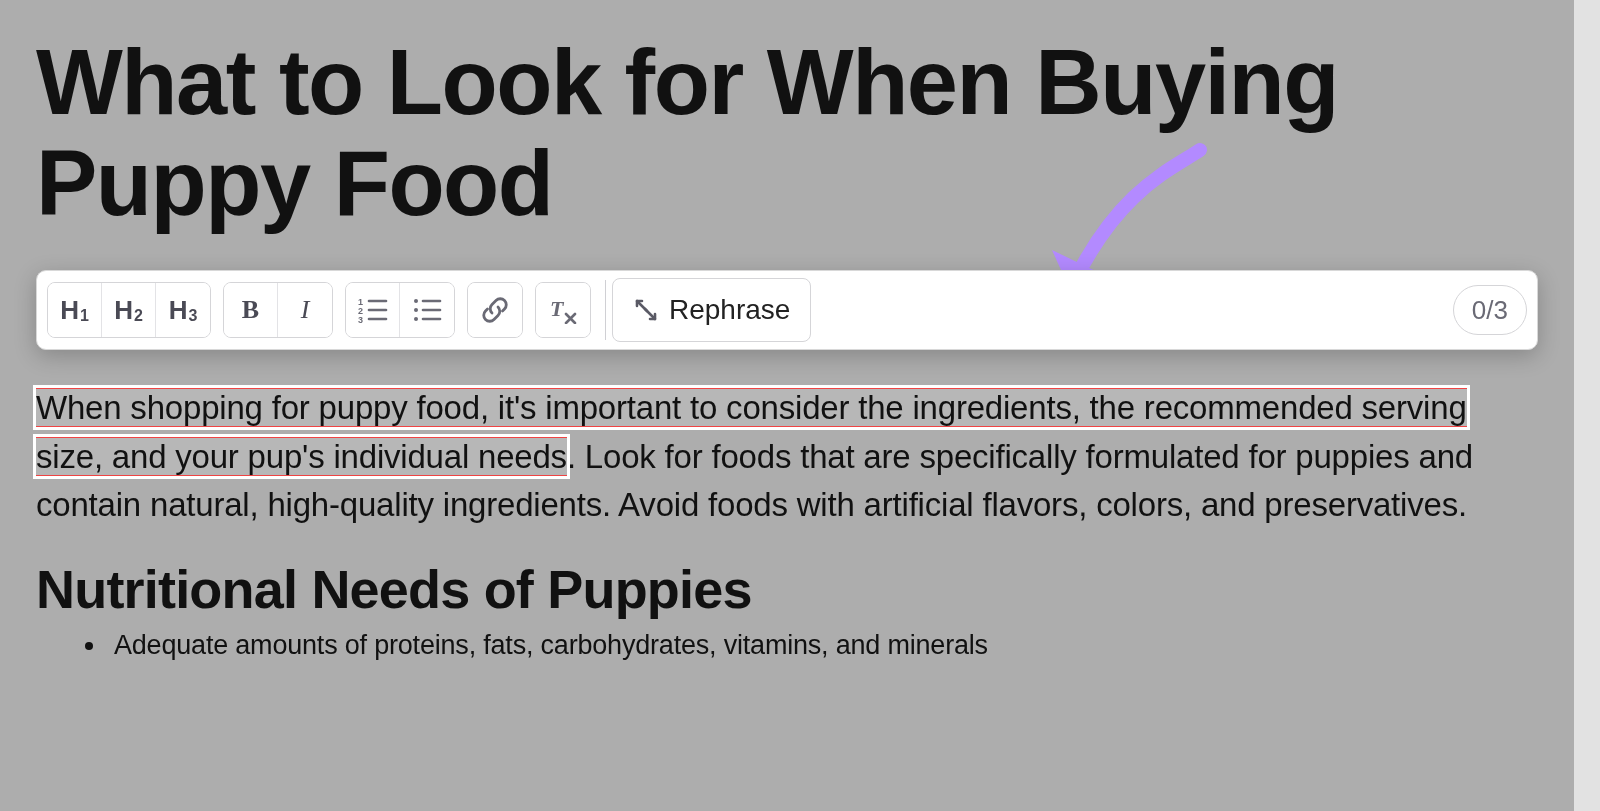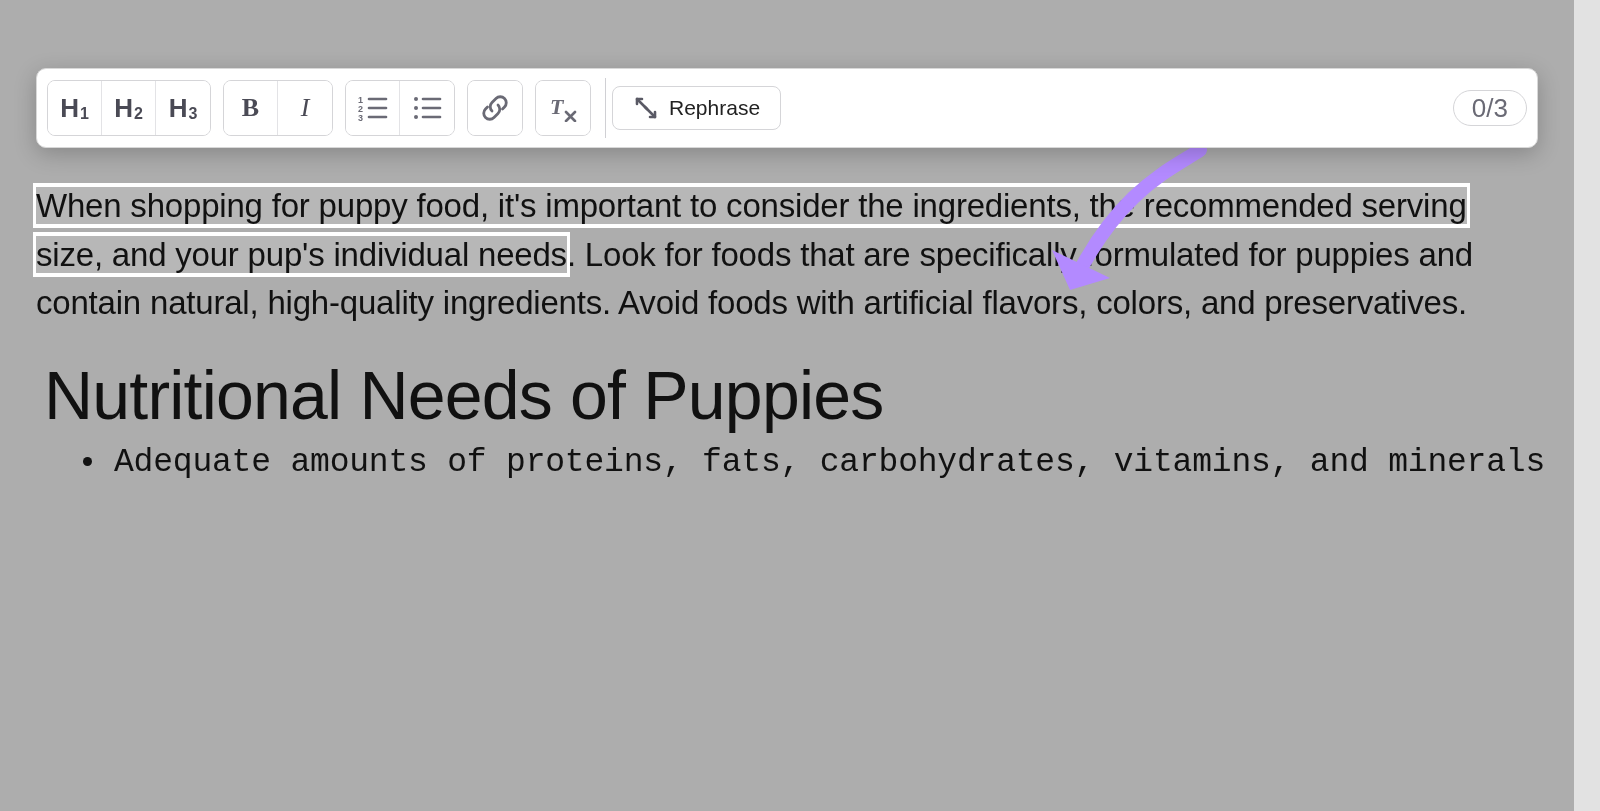--- a/index.html
+++ b/index.html
@@ -85,87 +85,87 @@
   .vdivider {
     width: 1px;
     height: 60px;
     background: #d0d0d4;
     margin: 0 6px 0 2px;
   }
   .aibtn {
     display: flex;
     align-items: center;
     gap: 10px;
-    height: 44px;
+    height: 64px;
     padding: 8px 20px;
     background: #fff;
     border: 1px solid #d5d5d8;
     border-radius: 8px;
     cursor: pointer;
     color: #222;
-    font-size: 21px;
+    font-size: 28px;
     font-weight: 400;
     margin-right: 14px;
     font-family: inherit;
   }
   .aibtn svg { stroke: #5a5a65; }
   .counter {
     margin-left: auto;
     display: flex; align-items: center; justify-content: center;
-    height: 36px;
+    height: 50px;
     padding: 0 18px;
     border: 1px solid #d5d5d8;
     border-radius: 999px;
     font-size: 26px;
     color: #6a6a75;
   }
   
   .body {
     margin-top: 34px;
     font-size: 33px;
     line-height: 1.47;
     color: #111;
     width: calc(100% - 26px);
     letter-spacing: -0.2px;
   }
   .hlbox {
     display: inline;
-    background: #ffffff;
+    background: #ef4444;
     outline: 3px solid #ffffff;
     color: #333;
     box-decoration-break: clone;
     -webkit-box-decoration-break: clone;
     padding: 1px 0;
   }
   .hlbox .hl {
     background: #b7b7b7;
     color: #111;
   }
   h2.sub {
-    margin: 28px 0 10px 8px;
-    font-size: 68px;
-    font-weight: 400;
+    margin: 28px 0 10px 0;
+    font-size: 54px;
+    font-weight: 700;
     letter-spacing: -0.8px;
     color: #111;
   }
   ul.bullets {
     margin: 8px 0 0 0;
     padding-left: 72px;
-    font-size: 33px;
-    color: #111;
-    font-family: Liberation Mono, monospace;
+    font-size: 27px;
+    color: #111;
   }
   ul.bullets li { padding-left: 6px; letter-spacing: -0.2px;}
 </style>
 </head>
 <body>
 
 <div class="page">
   <div class="scrollbar"></div>
 
+  <h1 class="title">What to Look for When Buying Puppy Food</h1>
 
   <div class="arrow-wrap">
     <svg width="220" height="170" viewBox="0 0 220 170">
       <path d="M 180 10 C 150 30, 100 50, 55 140" stroke="#b38aff" stroke-width="14" fill="none" stroke-linecap="round"></path>
       <path d="M 32 110 L 50 150 L 90 138 Z" fill="#b38aff"></path>
     </svg>
   </div>
 
   <div class="toolbar">
 

